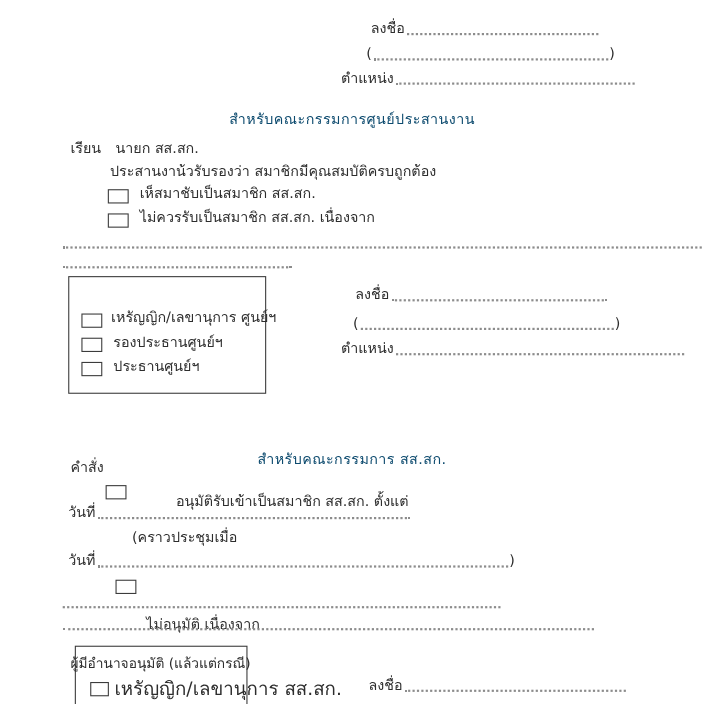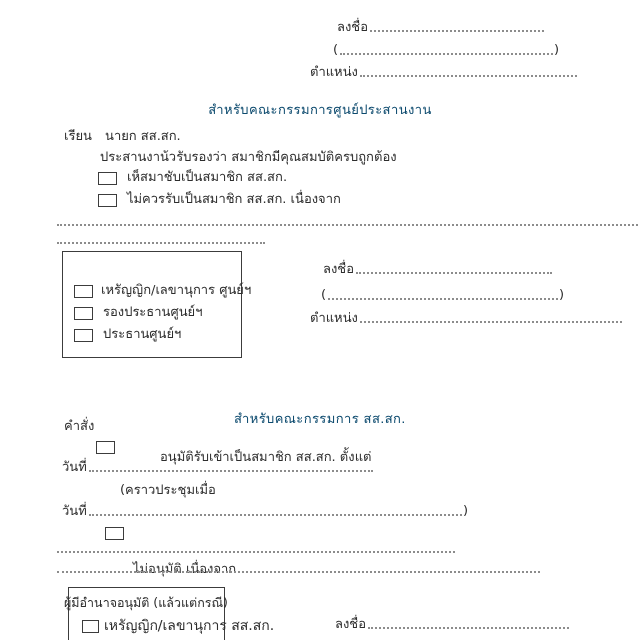--- a/index.html
+++ b/index.html
@@ -99,20 +99,20 @@
   <span class="cb" style="left:105px;top:527px;"></span>
   <span class="abs" style="left:133px;top:524px;margin-top:37px;">ไม่อนุมัติ เนื่องจาก</span>
 
   <div class="dotline" style="left:57px;top:551px;width:398px;"></div>
   <div class="dotline" style="left:57px;top:571px;width:483px;"></div>
 
   <div class="box" style="left:68px;top:587px;width:157px;height:70px;"></div>
   <span class="abs" style="left:64px;top:595px;font-size:12.5px;">ผู้มีอำนาจอนุมัติ (แล้วแต่กรณี)</span>
 
   <span class="cb" style="left:82px;top:620px;width:17px;"></span>
-  <span class="abs" style="left:104px;top:617px;font-size:14px;">เหรัญญิก/เลขานุการ สส.สก.</span>
+  <span class="abs" style="left:104px;top:617px;font-size:17px;">เหรัญญิก/เลขานุการ สส.สก.</span>
 
   <div class="row" style="left:335px;top:616px;width:235px;">
     <span class="lbl">ลงชื่อ</span>
     <span class="dots"></span>
   </div>
 
 </div>
 
 </body></html>

